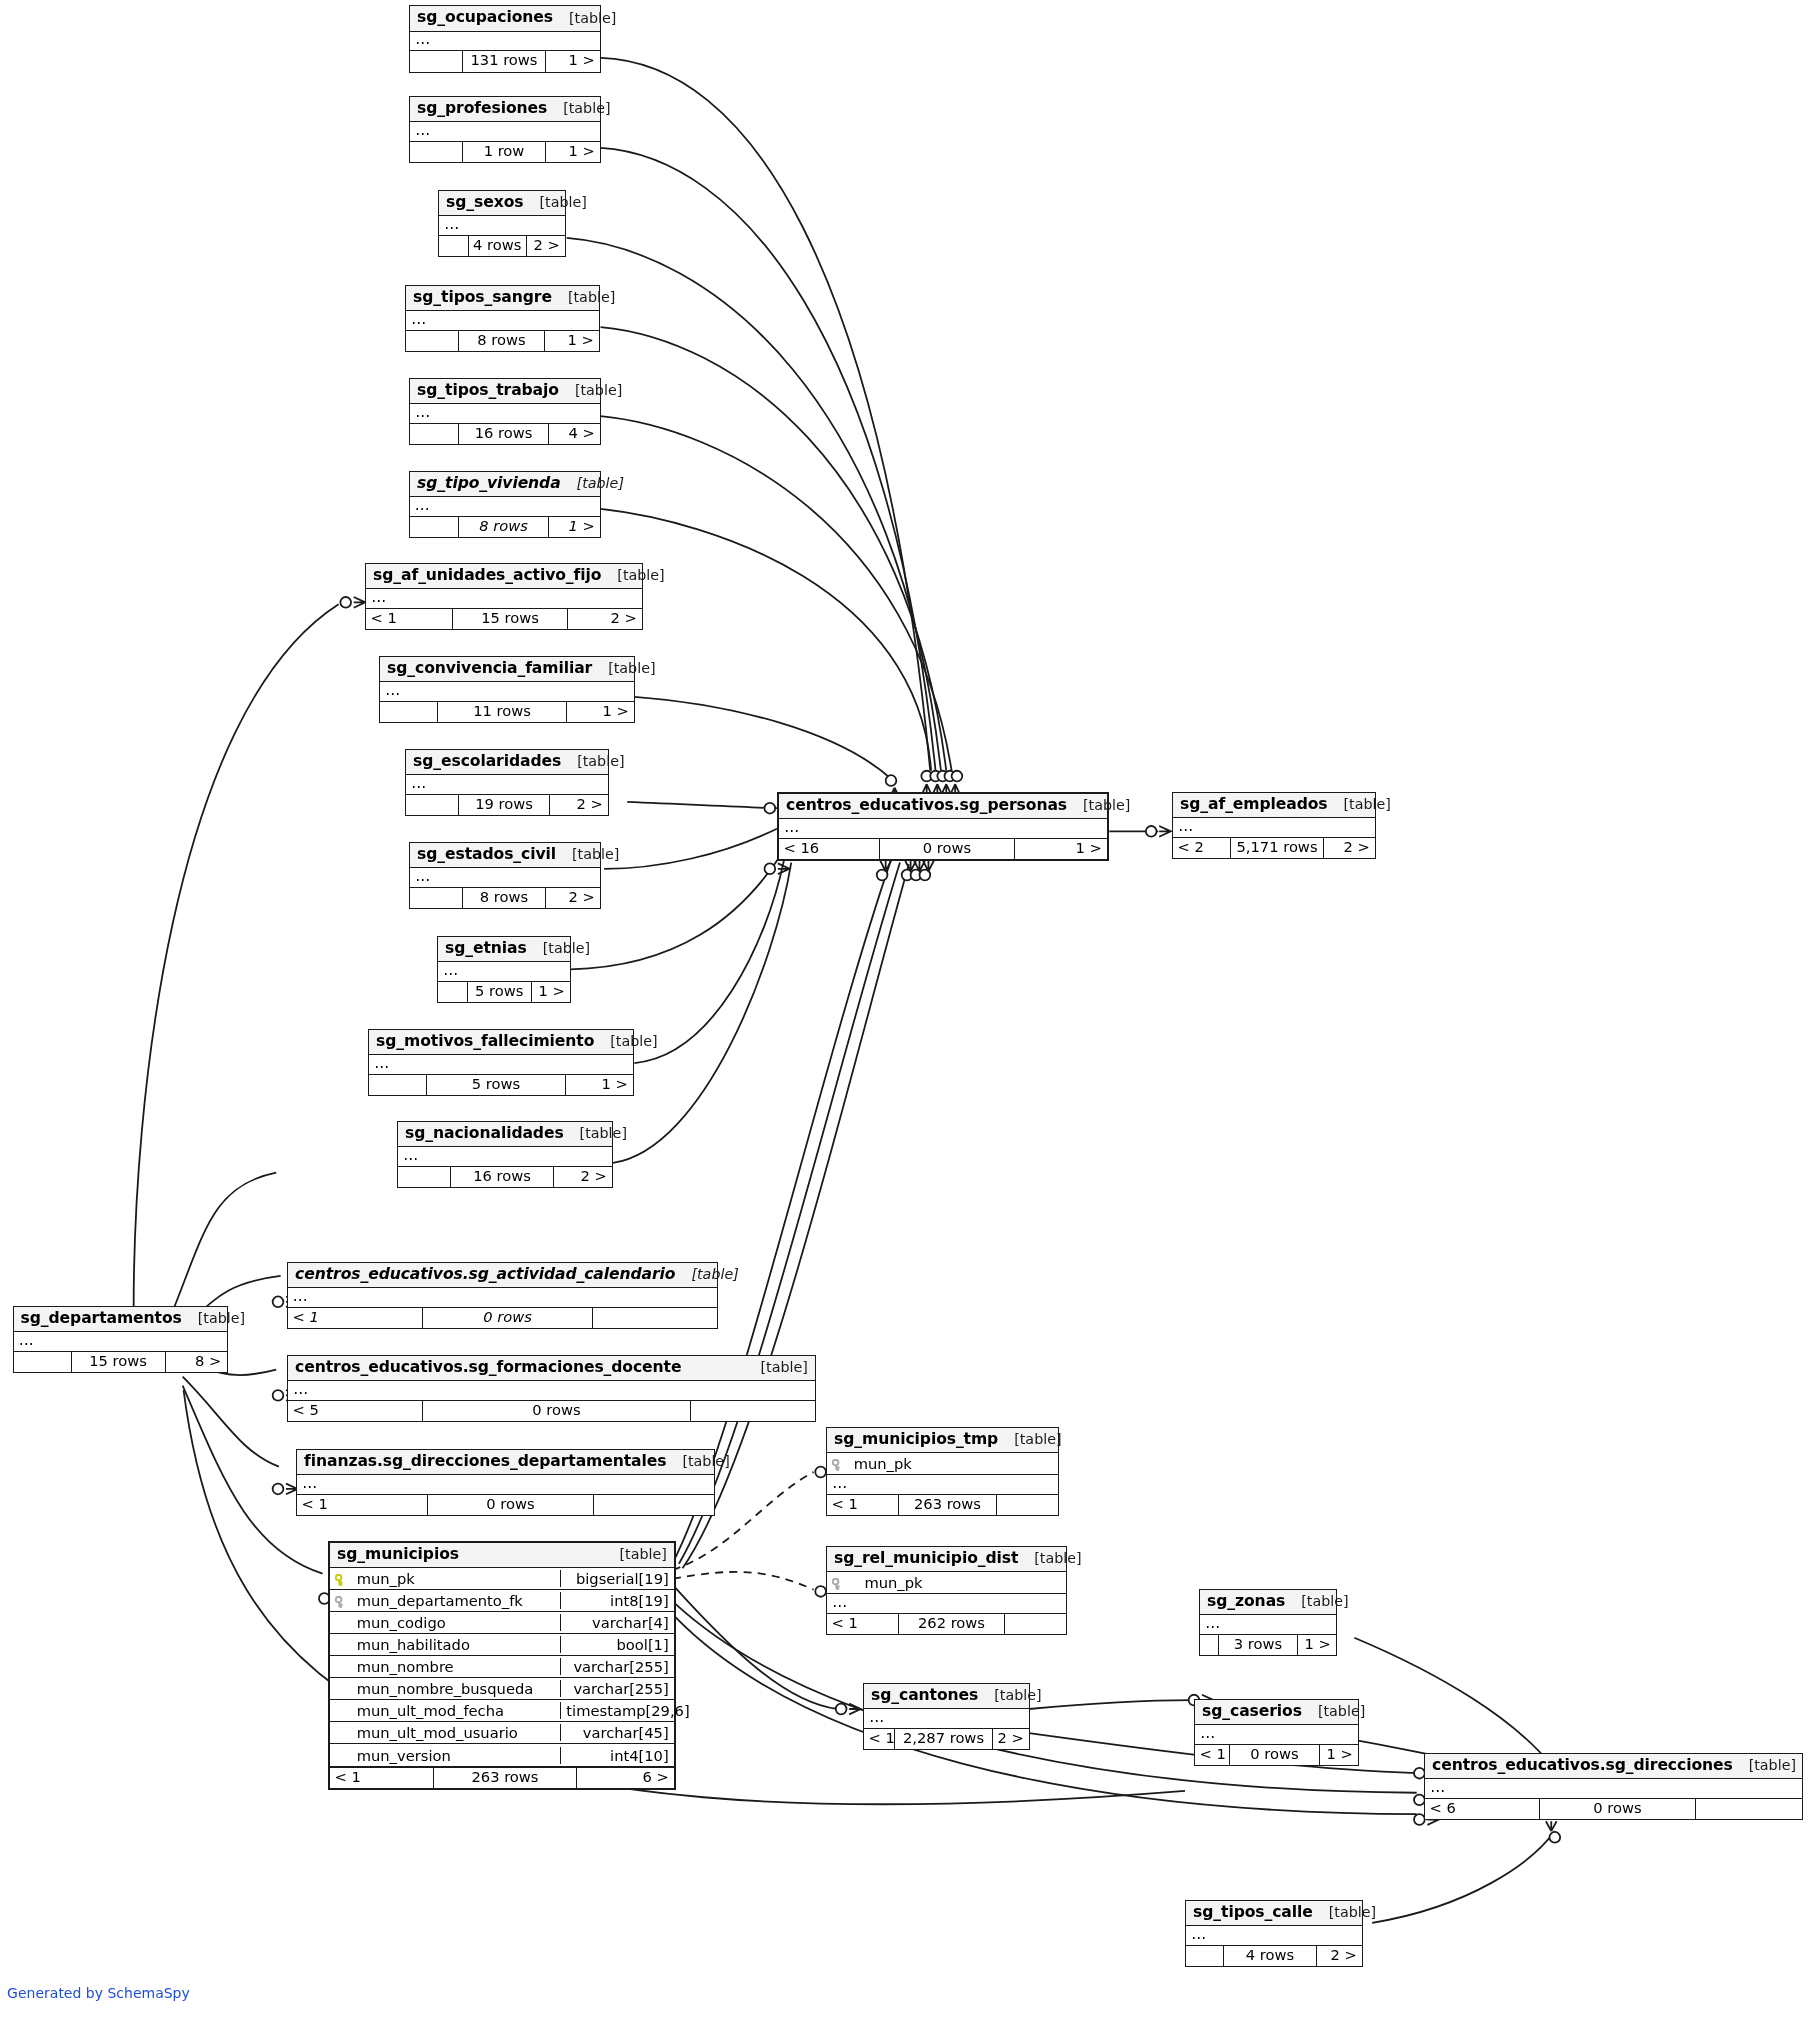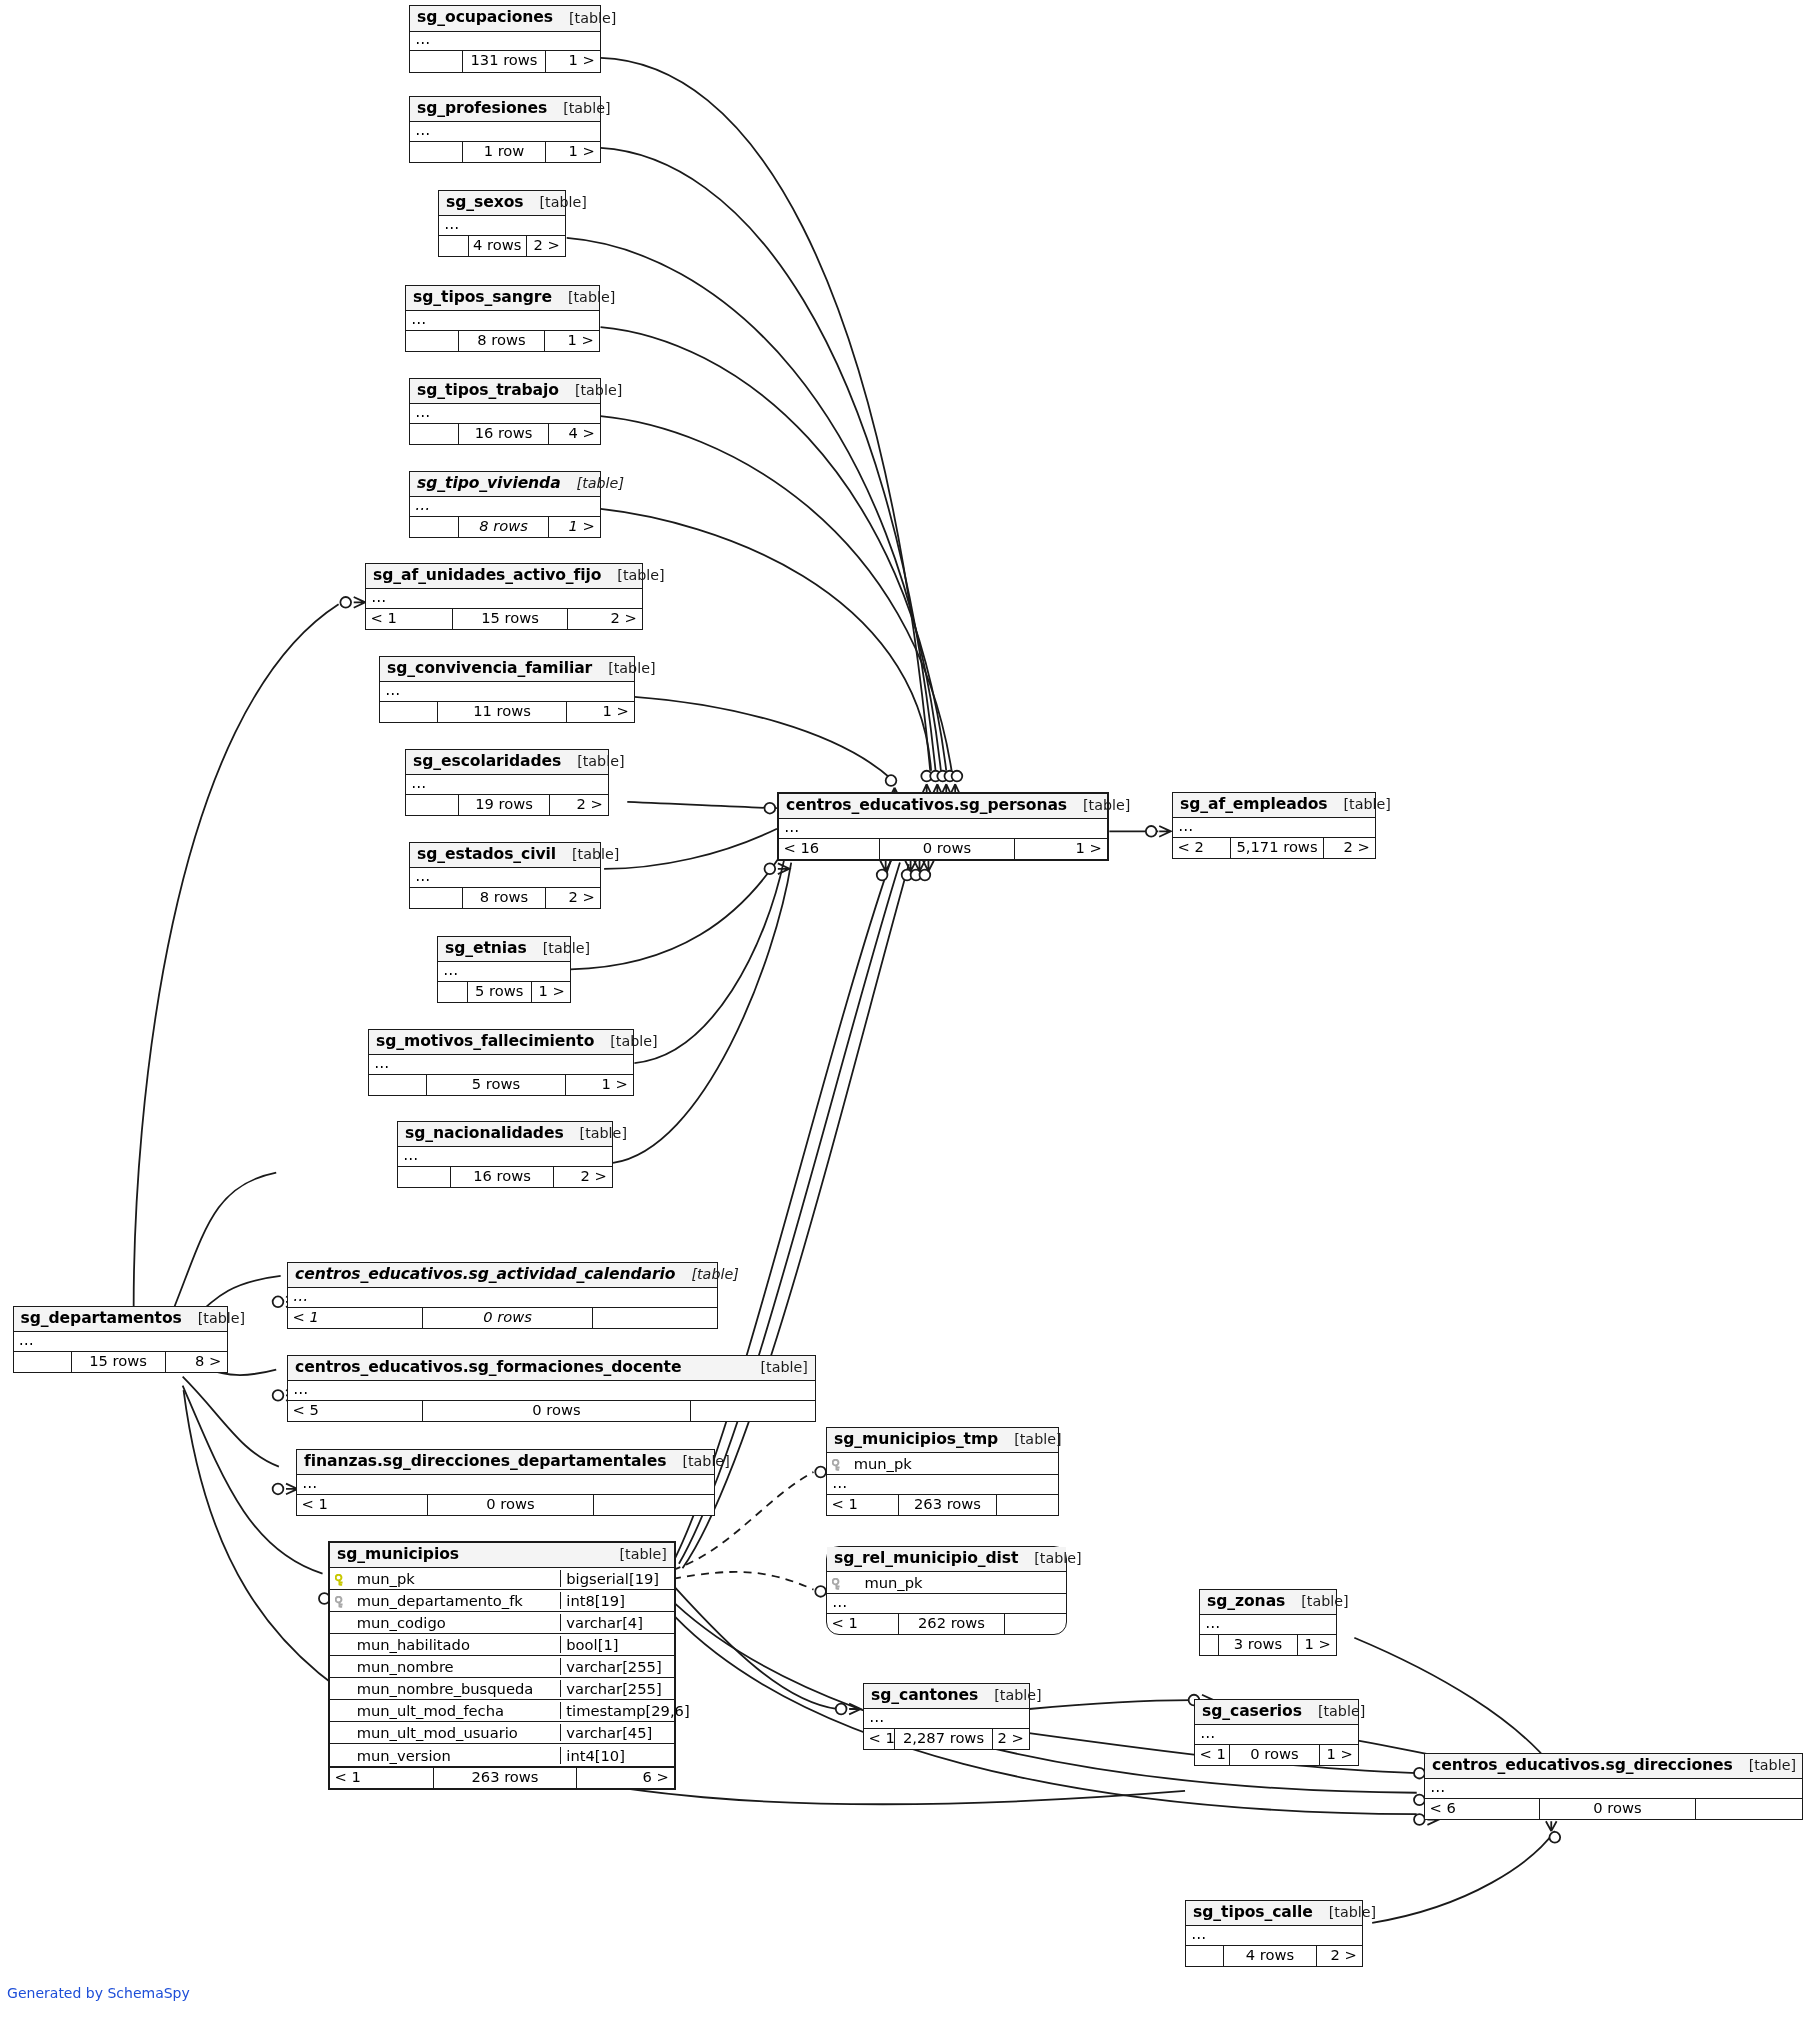--- a/index.html
+++ b/index.html
@@ -67,20 +67,21 @@
     height: 18.7px;
     box-sizing: border-box;
     letter-spacing: 0.9px;
   }
   .col-row {
     display: flex;
     align-items: center;
     border-bottom: 0.9px solid #1a1a1a;
     height: 22px;
     box-sizing: border-box;
+    text-align: right;
   }
   .col-row:last-child { border-bottom: none; }
   .col-name {
     flex: 1 1 auto;
     display: flex;
     align-items: center;
     padding-left: 5.3px;
     white-space: nowrap;
     overflow: hidden;
   }
@@ -672,21 +673,21 @@
       </div>
       <div class="ellipsis-row">…</div>
     </div>
     <div class="tbl-foot">
       <div class="foot-left" style="width:71px;">&lt; 1</div>
       <div class="foot-mid">263 rows</div>
       <div class="foot-right" style="width:62px;"></div>
     </div>
   </div>
 
-  <div class="tbl" style="left:826px; top:1546px; width:241px;border-radius:13px;">
+  <div class="tbl" style="left:826px; top:1546px; width:241px;">
     <div class="tbl-head">
       <span class="tbl-name">sg_rel_municipio_dist</span>
       <span class="tbl-type">[table]</span>
     </div>
     <div class="tbl-body">
       <div class="col-row" style="border-bottom:1.8px solid #1a1a1a;">
         <div class="col-name">
           <span class="keyicon">
             <svg viewBox="0 0 16 14" width="14.3" height="12.5">
               <circle cx="4" cy="4" r="3.2" fill="none" stroke="#a8a8a8" stroke-width="2.2"></circle>

